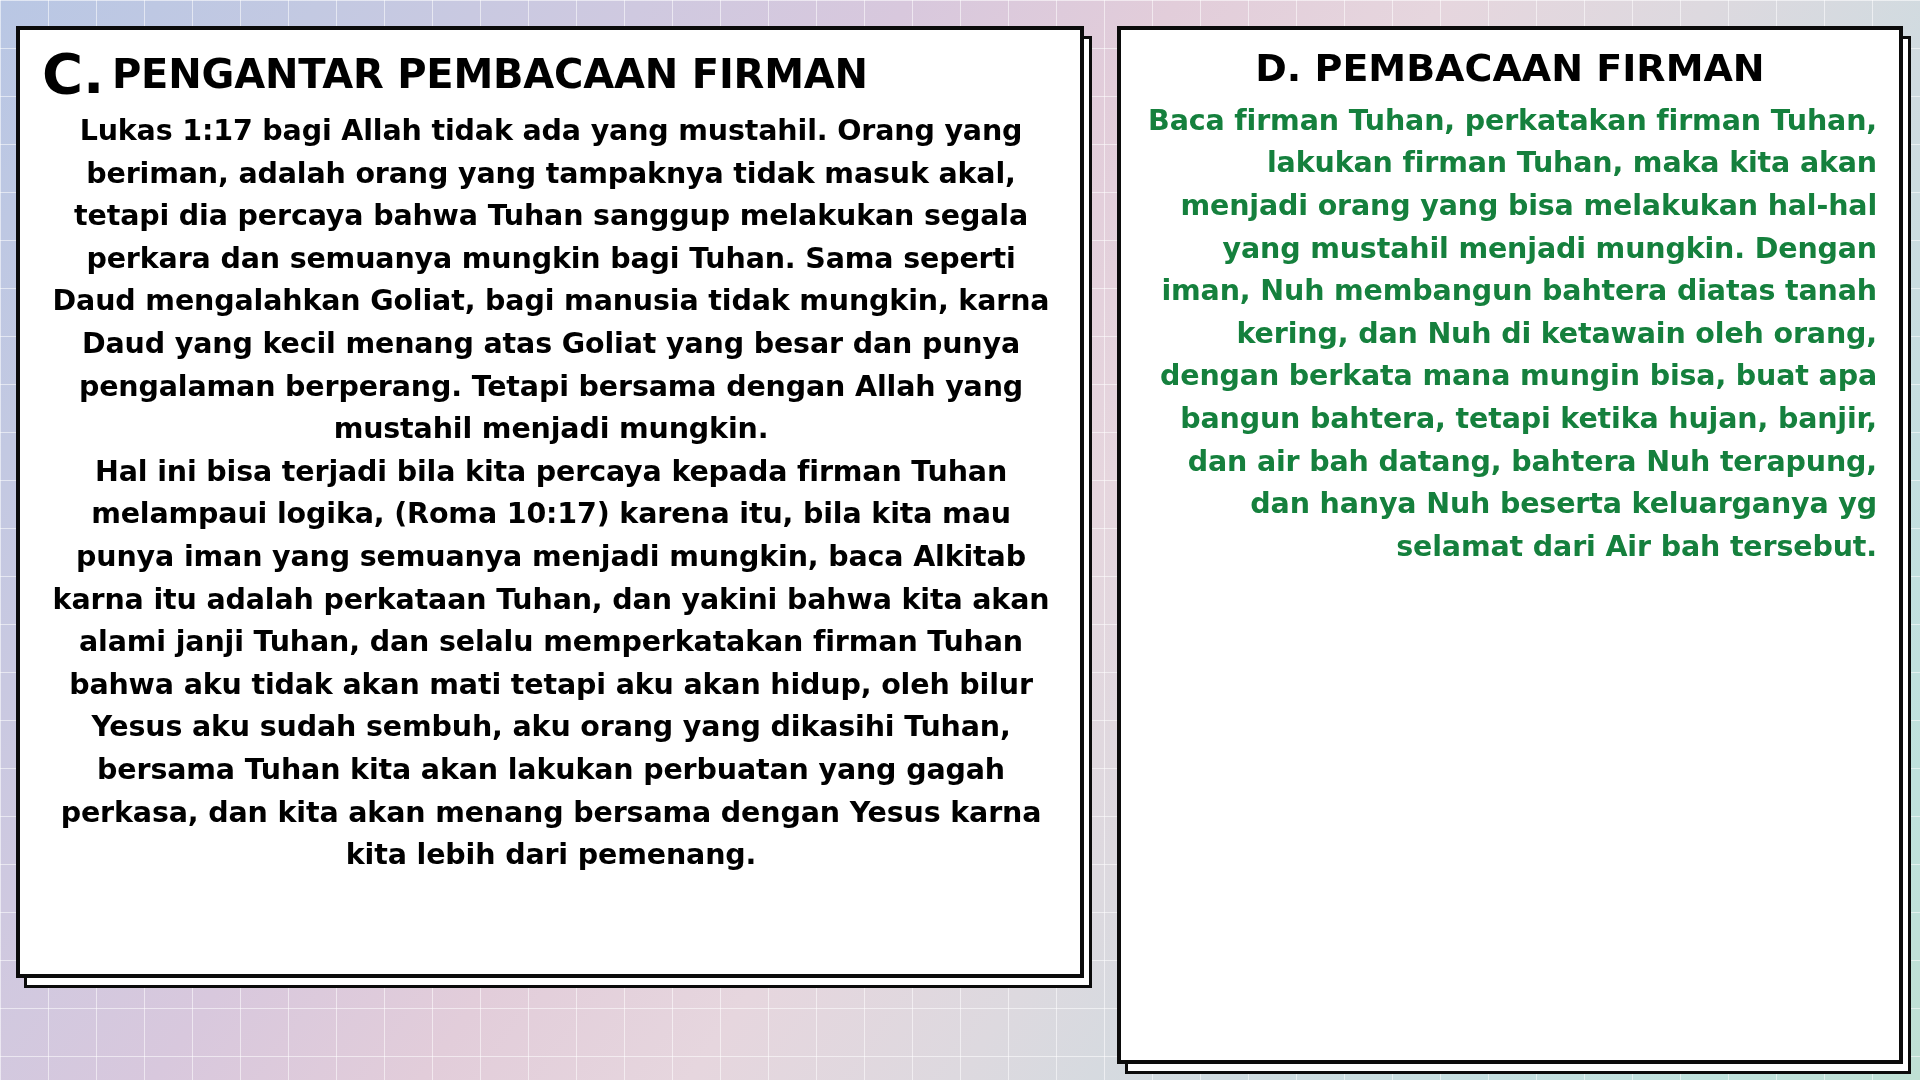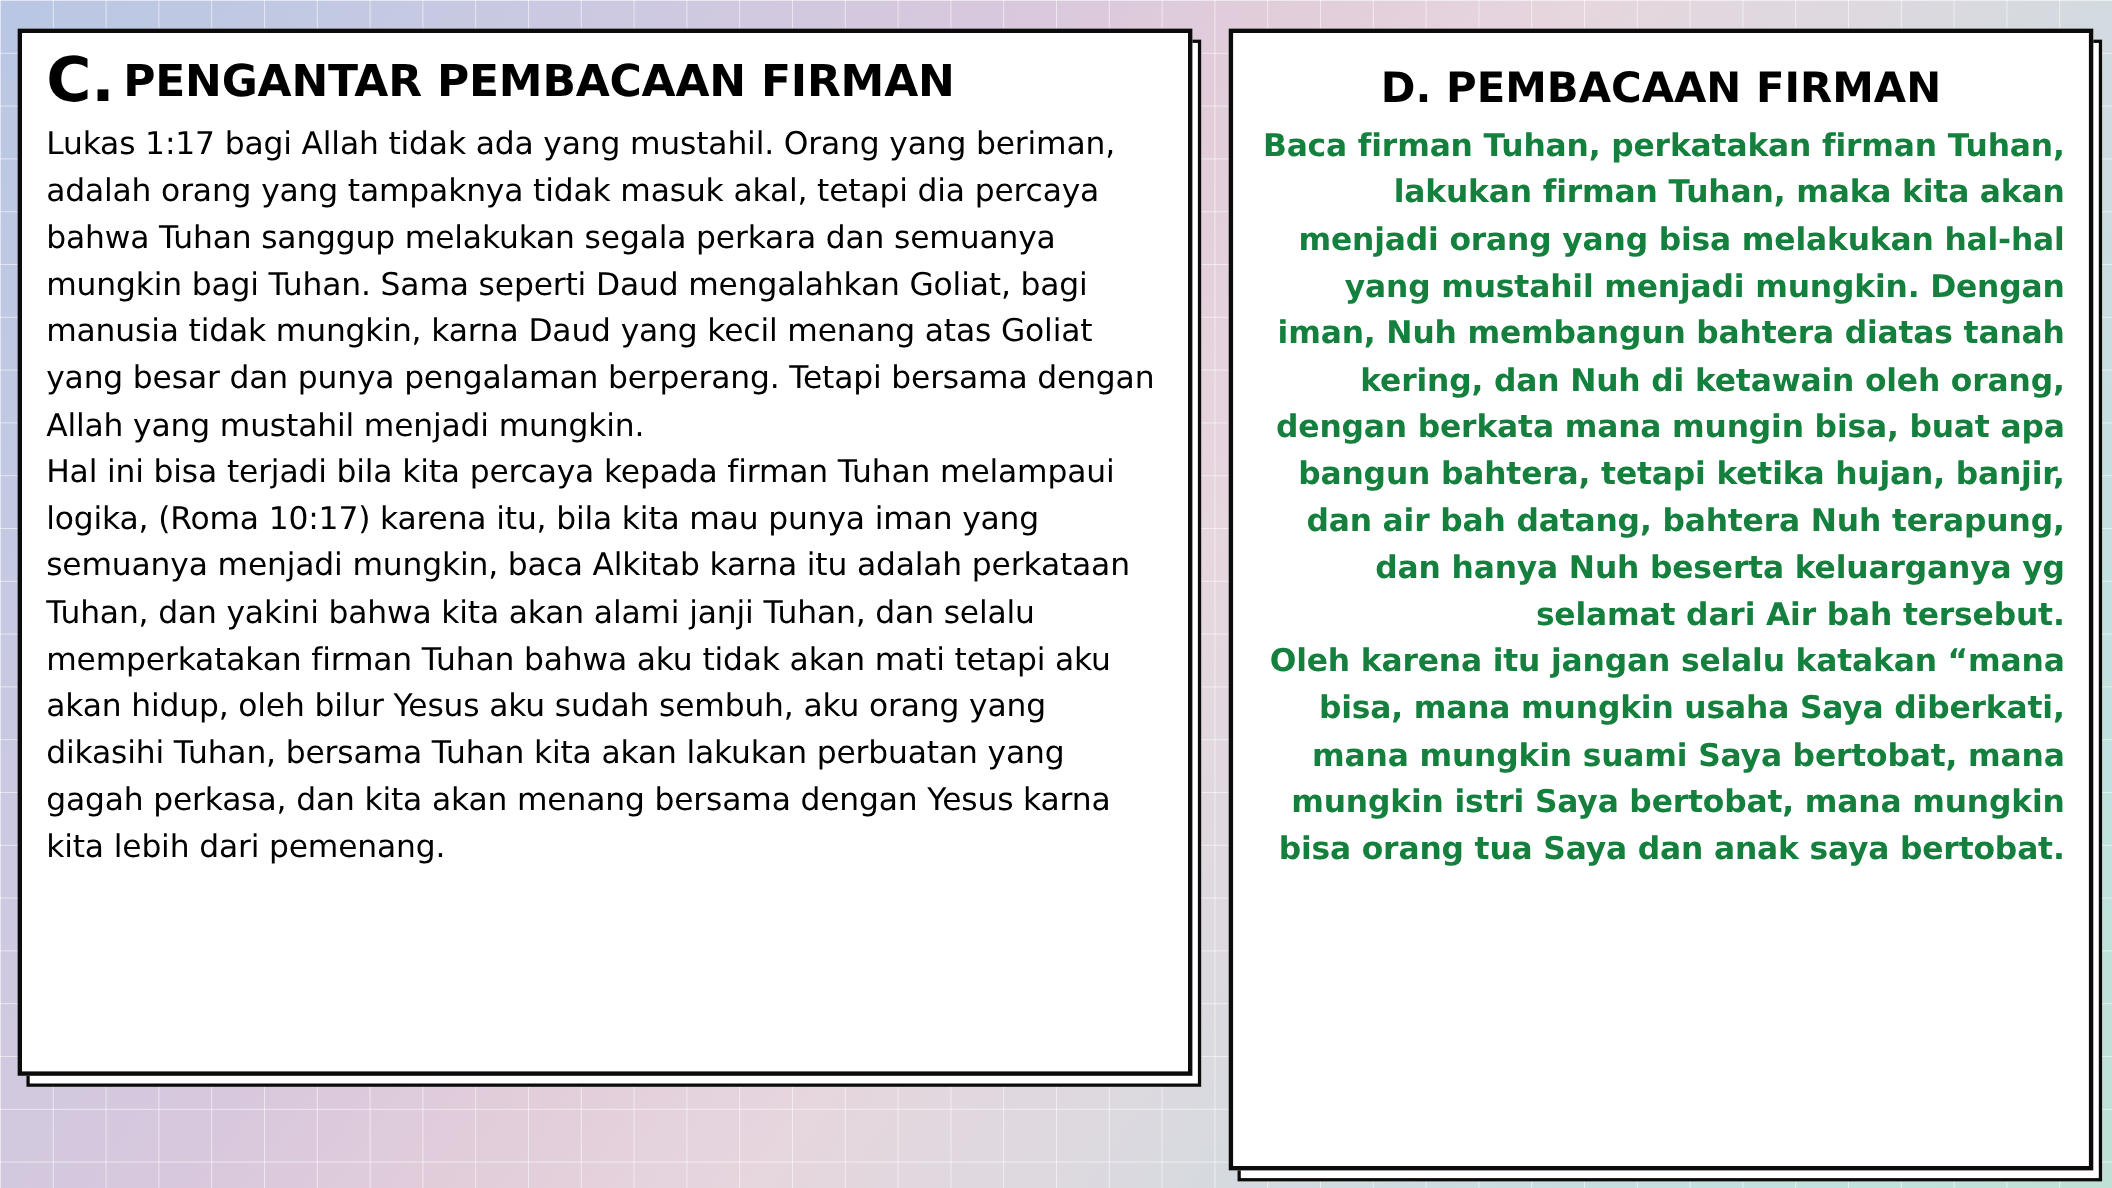--- a/index.html
+++ b/index.html
@@ -88,38 +88,37 @@
   }
   .heading-left .drop {
     font-size: 56px;
     font-weight: 800;
     line-height: 1;
     vertical-align: -5px;
     margin-right: 8px;
   }
   .body-left p {
     margin: 0;
-    font-weight: 400;
+    font-weight: 700;
     font-size: 28.5px;
     line-height: 1.495;
     color: #000;
-    text-align: left;
+    text-align: center;
     letter-spacing: -0.15px;
   }
 
   
   #card-right-wrap {
     left: 1117px;
     top: 26px;
     width: 786px;
     height: 1038px;
   }
   #card-right .inner {
     padding: 18px 22px 10px 22px;
-    margin-top: 12px;
   }
   .heading-right {
     font-weight: 800;
     font-size: 38px;
     line-height: 1.1;
     color: #000;
     text-align: center;
     margin: 0 0 10px 0;
     white-space: nowrap;
   }
@@ -154,18 +153,17 @@
     </div>
   </div>
 
   <div class="card-wrap" id="card-right-wrap">
     <div class="card-shadow"></div>
     <div class="card" id="card-right">
       <div class="inner">
         <h1 class="heading-right">D. PEMBACAAN FIRMAN</h1>
         <div class="body-right">
           <p>Baca firman Tuhan, perkatakan firman Tuhan, lakukan firman Tuhan, maka kita akan menjadi orang yang bisa melakukan hal-hal yang mustahil menjadi mungkin. Dengan iman, Nuh membangun bahtera diatas tanah kering, dan Nuh di ketawain oleh orang, dengan berkata mana mungin bisa, buat apa bangun bahtera, tetapi ketika hujan, banjir, dan air bah datang, bahtera Nuh terapung, dan hanya Nuh beserta keluarganya yg selamat dari Air bah tersebut.</p>
-          <p>Oleh karena itu jangan selalu katakan “mana bisa, mana mungkin usaha Saya diberkati, mana mungkin suami Saya bertobat, mana mungkin istri Saya bertobat, mana mungkin bisa orang tua Saya dan anak saya bertobat.</p>
         </div>
       </div>
     </div>
   </div>
 </div>
 
 </body></html>

